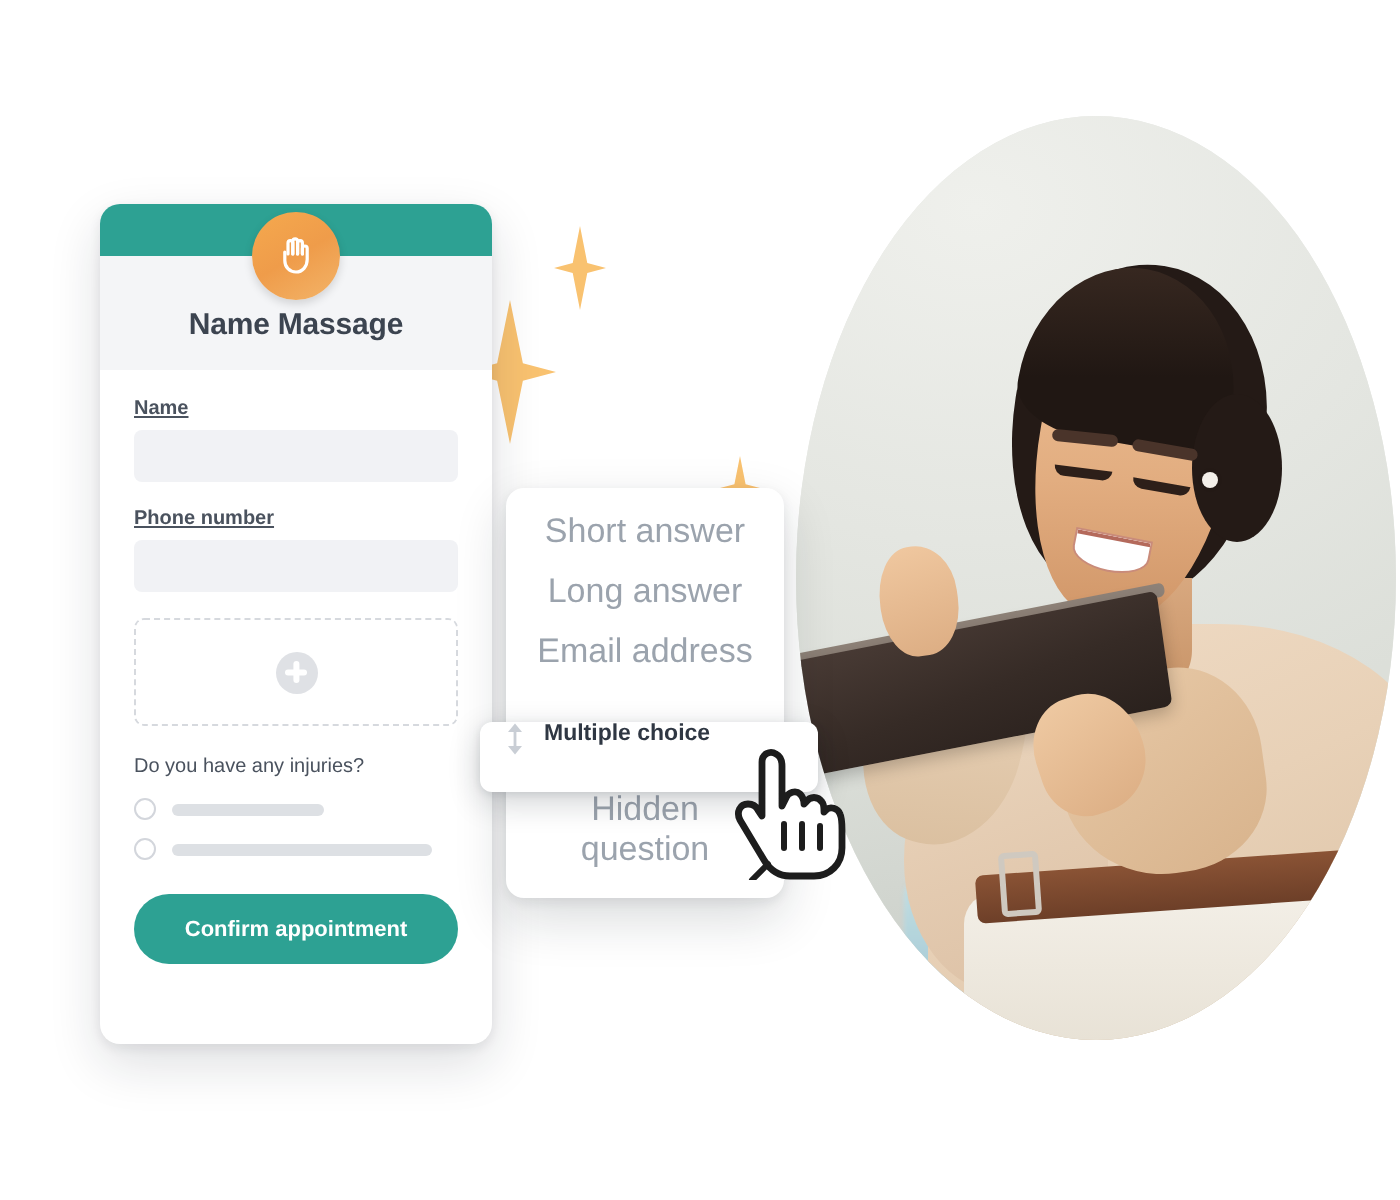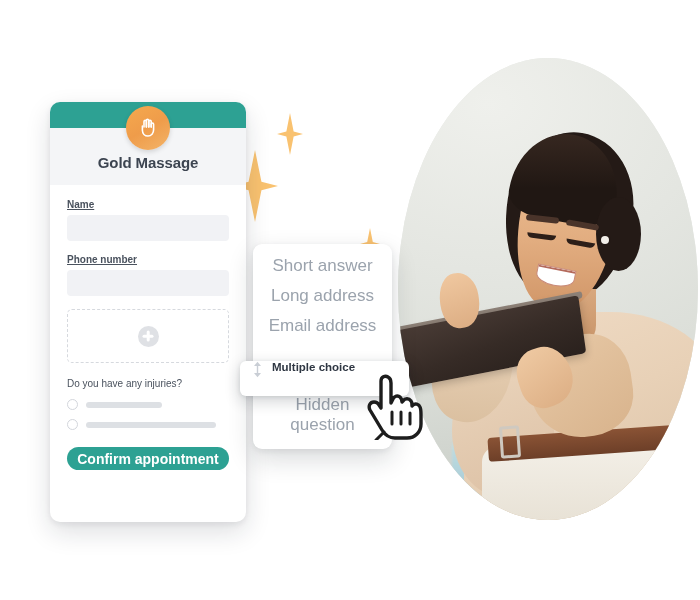--- a/index.html
+++ b/index.html
@@ -405,24 +405,24 @@
     background: #dde0e4;
     border-radius: 3px;
   }
   .radio-bar.w1 { width: 76px; }
   .radio-bar.w2 { width: 130px; }
 
   .confirm-btn {
     display: block;
     width: 100%;
     margin-top: 17px;
-    height: 23px;
+    height: 35px;
     background: #2da193;
     color: #ffffff;
-    font-size: 14px;
+    font-size: 11px;
     font-weight: bold;
     border: none;
     border-radius: 18px;
     cursor: pointer;
     font-family: "Liberation Sans", sans-serif;
     text-align: center;
   }
 
   
   .dropdown {
@@ -551,21 +551,21 @@
 
     <div class="card-head">
       <div class="logo-circle">
         <svg viewBox="0 0 24 24" fill="none" stroke="#ffffff" stroke-width="1.6" stroke-linecap="round" stroke-linejoin="round">
           <path d="M8 11V5.5a1.2 1.2 0 0 1 2.4 0V11"></path>
           <path d="M10.4 11V4.6a1.2 1.2 0 0 1 2.4 0V11"></path>
           <path d="M12.8 11V5.5a1.2 1.2 0 0 1 2.4 0V11"></path>
           <path d="M15.2 11V8.2a1.2 1.2 0 0 1 2.4 0v5.6c0 3.4-2.3 6.2-5.6 6.2s-5.6-2.5-5.6-5.8V10"></path>
         </svg>
       </div>
-      <div class="biz-name">Gold Massage</div>
+      <div class="biz-name">Name Massage</div>
     </div>
 
     <div class="card-body">
 
       <div class="field-label">Name</div>
       <input class="field-input" type="text" placeholder="" style="">
 
       <div class="field-label">Phone number</div>
       <input class="field-input" type="text" placeholder="" style="">
 
@@ -584,21 +584,21 @@
         <div class="radio-bar w2"></div>
       </div>
 
       <button class="confirm-btn">Confirm appointment</button>
     </div>
   </div>
 
   <div class="dropdown">
     <div class="dd-list">
       <div class="dd-item">Short answer</div>
-      <div class="dd-item">Long address</div>
+      <div class="dd-item">Long answer</div>
       <div class="dd-item">Email address</div>
       <div class="dd-item" style="height:19px"></div>
       <div class="dd-item">Checkbox</div>
       <div class="dd-item">Hidden question</div>
     </div>
   </div>
 
   <div class="dd-selected">
     <svg class="drag-handle" viewBox="0 0 11 17">
       <path d="M5.5 0.8 L9 5 H2 Z" fill="#c9ced5"></path>

